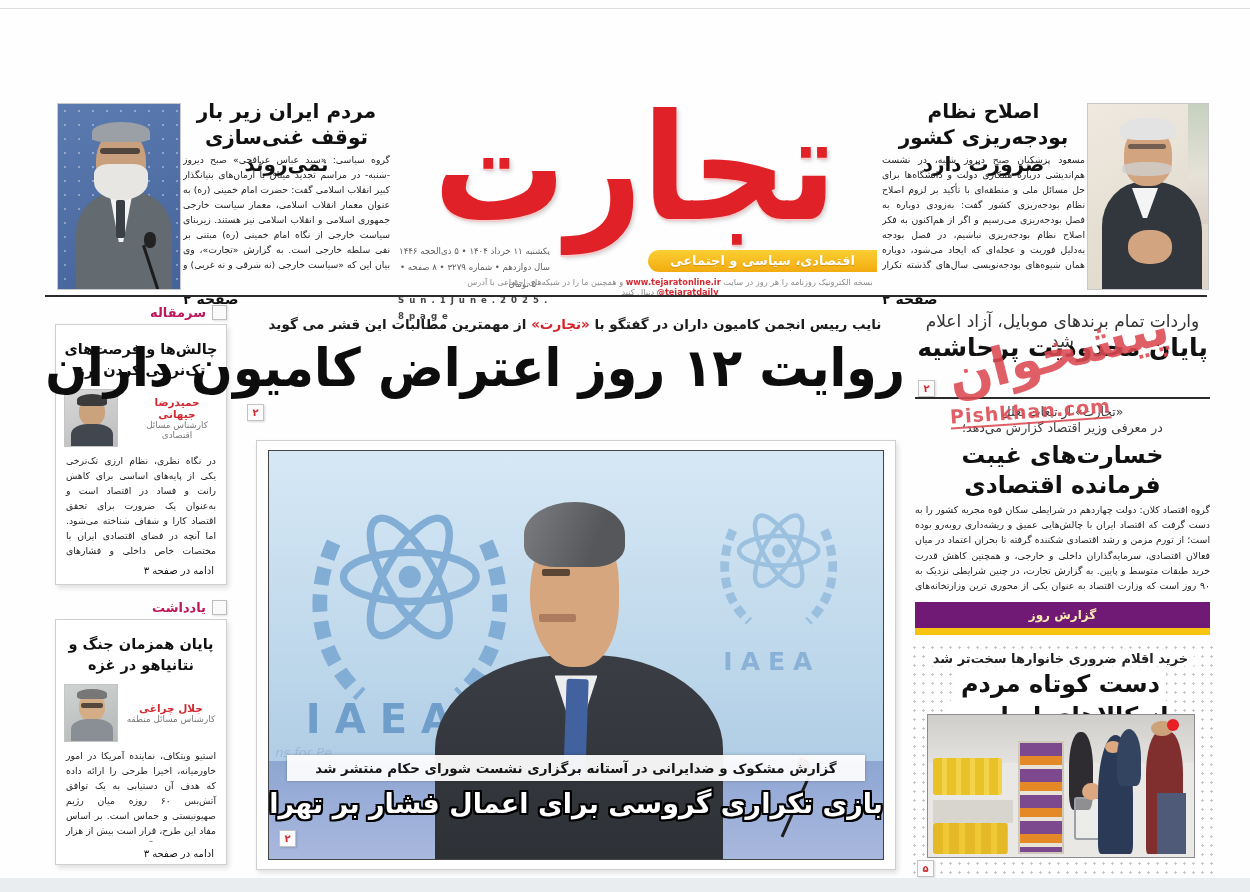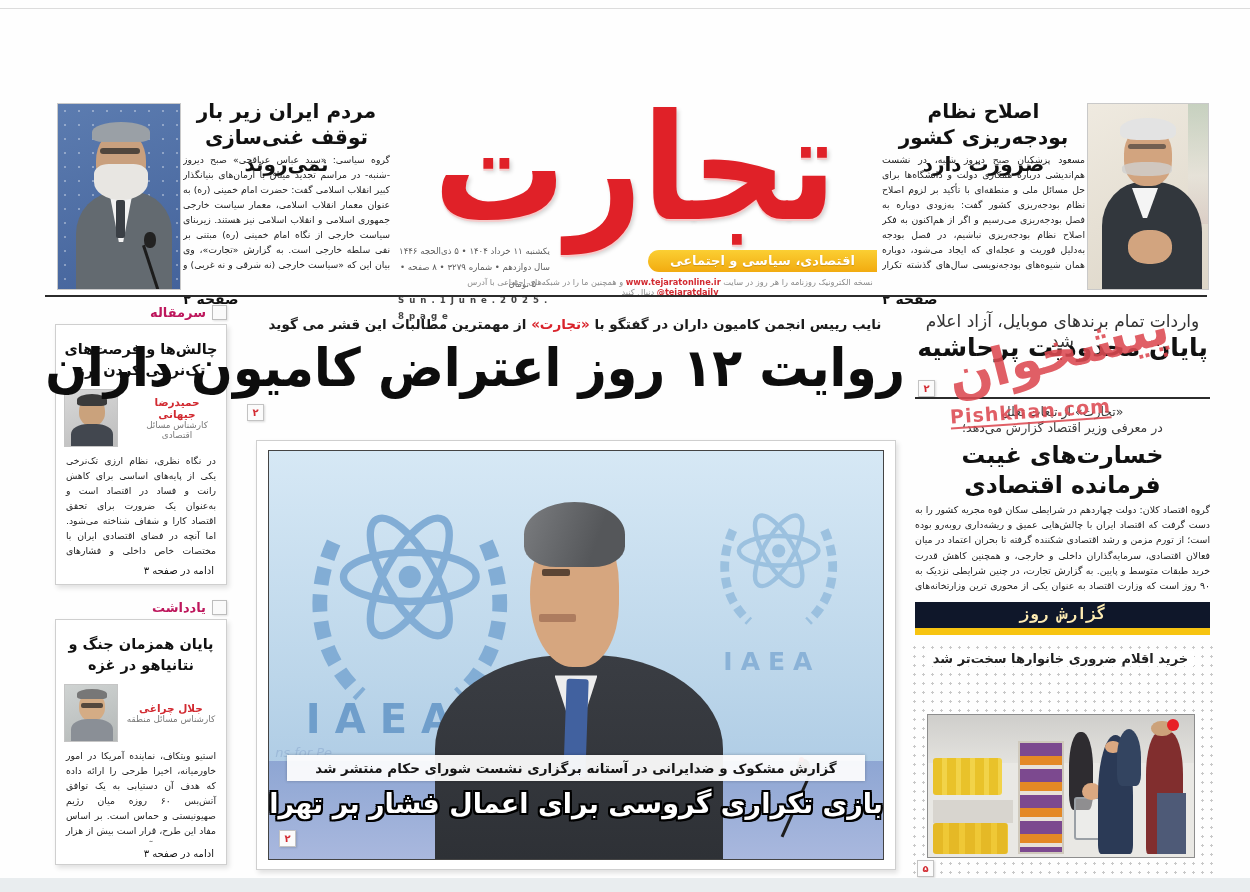--- a/index.html
+++ b/index.html
@@ -57,22 +57,22 @@
                line-height:26px; text-align:center; box-shadow:0 0 3px rgba(0,0,0,.25); }
   .cap-big { color:#fff; font-weight:bold; font-size:27px; text-align:center; white-space:nowrap;
              text-shadow:-2px -2px 0 #000, 2px -2px 0 #000, -2px 2px 0 #000, 2px 2px 0 #000,
                          0 -2px 0 #000, 0 2px 0 #000, -2px 0 0 #000, 2px 0 0 #000; }
 
   .wm { color:#dd4a52; opacity:.88; pointer-events:none; }
   .wm-script { font-size:52px; font-weight:bold; transform:rotate(-14deg); white-space:nowrap; }
   .wm-domain { font-size:19px; font-weight:bold; letter-spacing:1px; transform:rotate(-4deg);
                border-bottom:2px solid #dd4a52; }
 
-  .banner { background:#0f172a; color:#ffedb3; font-weight:bold; font-size:16px;
-            line-height:26px; text-align:center;font-family:Liberation Mono, monospace; }
+  .banner { background:#701a75; color:#ffedb3; font-weight:bold; font-size:12px;
+            line-height:26px; text-align:center; }
   .yellow-strip { background:#f7c411; }
   .dotted { background-image:radial-gradient(#c8c8c8 1.1px, transparent 1.1px);
             background-size:9px 9px; background-position:2px 2px; }
   .white-back { background:#fff; padding:0 6px; display:inline-block; }
 
   .market { background:#e9e8e4; filter:saturate(1.05); }
   .market > div { position:absolute; }
 </style>
 </head>
 <body>
@@ -243,20 +243,24 @@
 
   <div class="abs wm wm-script" style="left:945px;top:322px;">پیشخوان</div>
   <div class="abs wm wm-domain ltr" style="left:950px;top:400px;">Pishkhan.com</div>
 
   <div class="abs banner" style="left:915px;top:602px;width:295px;height:26px;">گزارش روز</div>
   <div class="abs yellow-strip" style="left:915px;top:628px;width:295px;height:7px;"></div>
 
   <div class="abs dotted" style="left:908px;top:641px;width:305px;height:239px;">
     <div class="c" style="margin-top:7px;">
       <span class="white-back bold" style="font-size:13px;color:#222;">خرید اقلام ضروری خانوارها سخت‌تر شد</span>
+    </div>
+    <div class="c" style="margin-top:2px;line-height:1.25;">
+      <span class="white-back head-line" style="font-size:24px;">دست کوتاه مردم</span><br>
+      <span class="white-back head-line" style="font-size:24px;">از کالاهای اساسی</span>
     </div>
   </div>
 
   <div class="ph market" style="left:927px;top:714px;width:268px;height:144px;border:1px solid #8d8d8d;">
     <div style="left:0;top:0;width:100%;height:34%;background:linear-gradient(180deg,#cfcecb,#e3e2de);"></div>
     <div style="left:2%;top:30%;width:26%;height:26%;background:repeating-linear-gradient(90deg,#e7c231 0 9px,#f0d34f 9px 14px);border-radius:3px;"></div>
     <div style="left:2%;top:60%;width:30%;height:16%;background:#d8d5cf;"></div>
     <div style="left:2%;top:76%;width:28%;height:22%;background:repeating-linear-gradient(90deg,#e3b92d 0 10px,#edc83d 10px 16px);border-radius:3px;"></div>
     <div style="left:34%;top:18%;width:17%;height:80%;background:repeating-linear-gradient(180deg,#7a4a8c 0 13px,#e08a2a 13px 22px,#e8e2d8 22px 26px);border:2px solid #cfc9bd;"></div>
     <div style="left:53%;top:12%;width:9%;height:55%;background:#2e2c30;border-radius:45% 45% 20% 20%;"></div>

